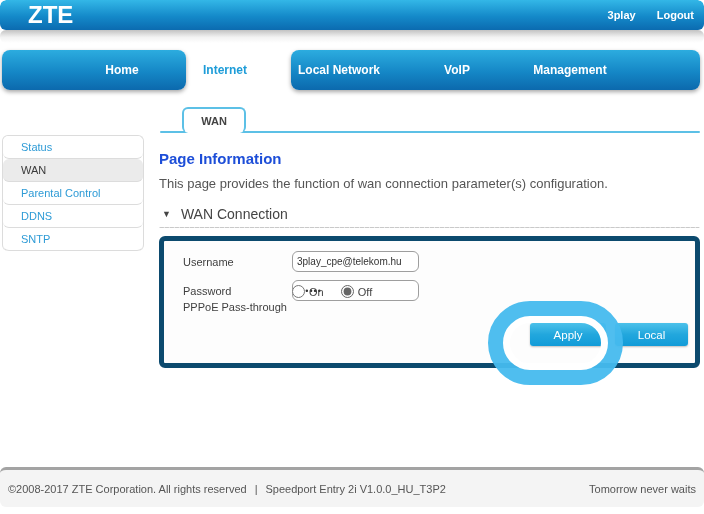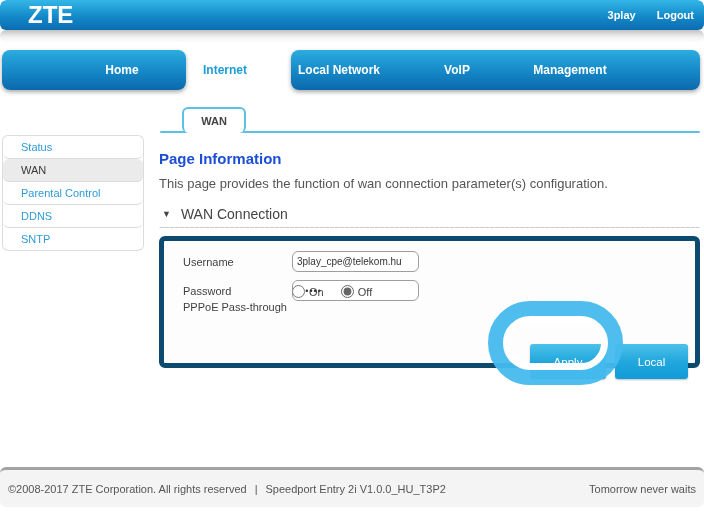--- a/index.html
+++ b/index.html
@@ -49,21 +49,21 @@
 
   
   .panel { position:absolute; left:159px; top:236px; width:541px; height:132px;
     background:#fdfdfd; border:5px solid #0c4a6e; }
   .f-label { position:absolute; left:19px; font-size:11px; color:#3f3f3f; }
   .f-input { position:absolute; left:128px; width:127px; height:21px; border:1px solid #9e9e9e;
     font-size:10px; color:#333; padding:0 4px; font-family:"Liberation Sans",sans-serif; background:#fff; }
   .radio-row { position:absolute; left:128px; top:44px; font-size:11px; color:#444; }
   .radio-row label { margin-right:14px; cursor:pointer; }
   .radio-row input { vertical-align:-2px; margin-right:4px; accent-color:#666; cursor:pointer; }
-  .btn { position:absolute; top:103px; height:35px; border:none; border-radius:3px; color:#fff;
+  .btn { position:absolute; top:82px; height:23px; border:none; border-radius:3px; color:#fff;
     font-size:11.5px; font-family:"Liberation Sans",sans-serif; cursor:pointer;
     background:linear-gradient(180deg,#4cc1ea 0%,#22a7dd 50%,#119bd8 100%);
     box-shadow:0 1px 2px rgba(0,0,0,0.25); }
   .btn-apply  { left:366px; width:76px; }
   .btn-cancel { left:451px; width:73px; }
 
   
   .annot { position:absolute; left:488px; top:301px; width:135px; height:84px;
     z-index:10; pointer-events:none; }
   .annot-cyan  { position:absolute; inset:0; border:21px solid rgba(70,187,238,0.95); border-radius:42px; }

